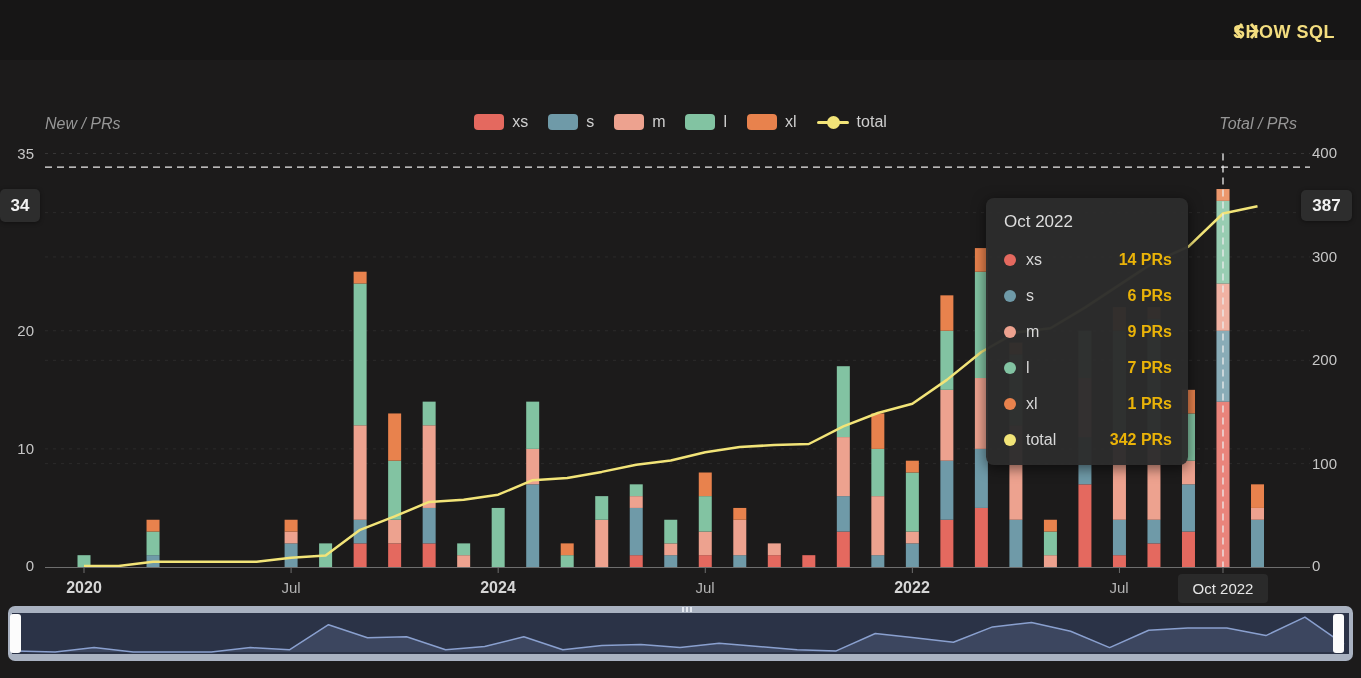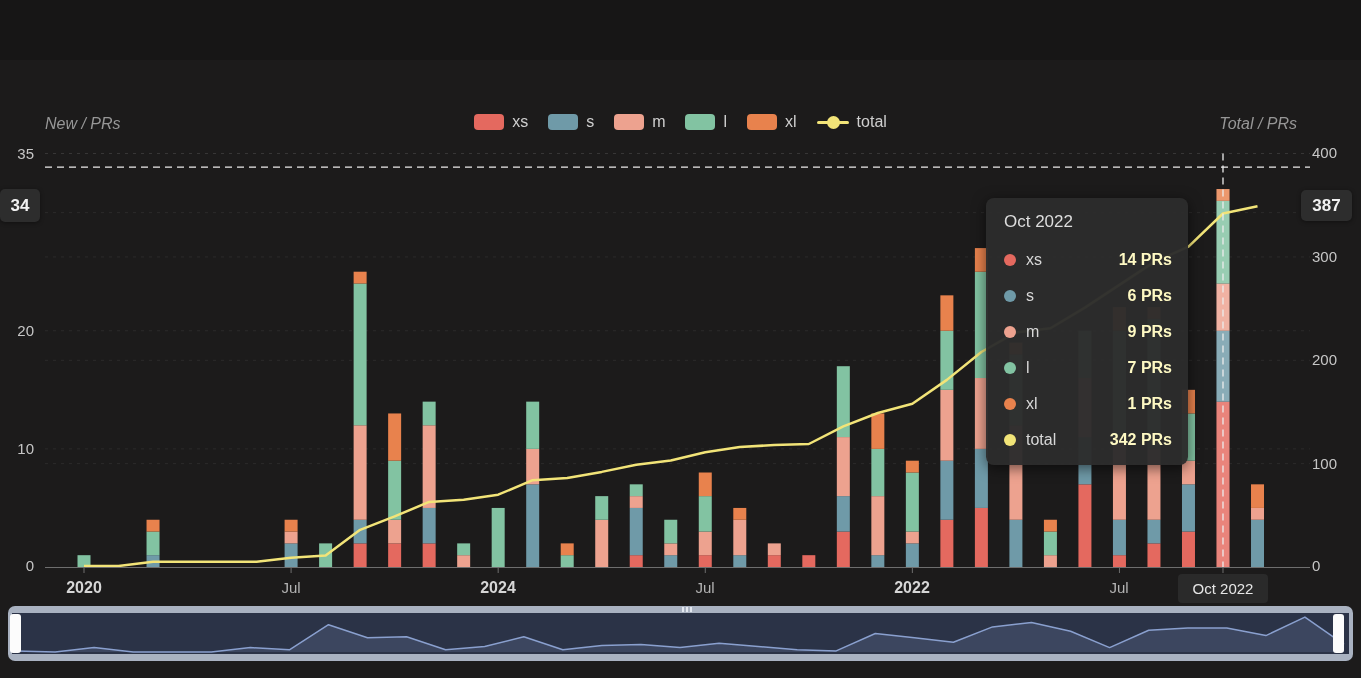--- a/index.html
+++ b/index.html
@@ -45,37 +45,48 @@
   .cross-box.left { left:0; top:153px; width:40px; height:33px; }
   .cross-box.right { left:1301px; top:154px; width:51px; height:31px; }
 
   
   .tooltip { position:absolute; left:986px; top:198px; width:202px; height:267px; background:rgba(44,44,44,.97);
              border-radius:8px; box-shadow:0 3px 14px rgba(0,0,0,.55); padding:14px 16px 0 18px; }
   .tooltip .tt-title { color:#dddddd; font-size:17px; margin-bottom:10px; }
   .tt-row { display:flex; align-items:center; height:36px; }
   .tt-dot { width:12px; height:12px; border-radius:50%; margin-right:10px; flex:none; }
   .tt-lbl { color:#d8d8d8; font-size:16px; }
-  .tt-val { margin-left:auto; color:#fef9c3; font-size:16px; font-weight:bold; }
+  .tt-val { margin-left:auto; color:#eab308; font-size:16px; font-weight:bold; }
 
   
   .navigator { position:absolute; left:8px; top:606px; width:1345px; height:55px; background:#a9b2c1; border-radius:7px; }
   .nav-inner { position:absolute; left:4px; top:7px; right:4px; bottom:7px; background:#2b3347; overflow:hidden; }
   .nav-handle { position:absolute; top:8px; width:11px; height:39px; background:#fcfcfc; border-radius:3px; cursor:ew-resize; }
   .nav-handle.hl { left:2px; } .nav-handle.hr { right:9px; }
   .nav-grip { position:absolute; left:668px; top:1px; width:22px; height:5px; display:flex; gap:2px; justify-content:center; cursor:grab; }
   .nav-grip i { width:2px; height:5px; background:#e3e8f0; display:block; }
 
   svg { position:absolute; left:0; top:0; }
 </style>
 </head>
 <body>
 
 <div class="screen">
 
+  <div class="topbar">
+    <div class="show-sql">
+      <span class="lbl">SHOW SQL</span>
+      <span>
+        <svg width="27" height="18" viewBox="0 0 27 18" fill="none">
+          <polyline points="9,2 3,9 9,16" stroke="#f3dd7f" stroke-width="3" fill="none"></polyline>
+          <polyline points="18,2 24,9 18,16" stroke="#f3dd7f" stroke-width="3" fill="none"></polyline>
+        </svg>
+      </span>
+    </div>
+  </div>
 
   <div class="panel"></div>
 
   <svg id="plot" width="1361" height="678">
       <line x1="45" y1="448.8857142857143" x2="1310" y2="448.8857142857143" stroke="rgba(255,255,255,0.07)" stroke-width="1" stroke-dasharray="3 5"></line>
       <line x1="45" y1="330.7714285714286" x2="1310" y2="330.7714285714286" stroke="rgba(255,255,255,0.07)" stroke-width="1" stroke-dasharray="3 5"></line>
       <line x1="45" y1="212.65714285714284" x2="1310" y2="212.65714285714284" stroke="rgba(255,255,255,0.07)" stroke-width="1" stroke-dasharray="3 5"></line>
       <line x1="45" y1="153.60000000000002" x2="1310" y2="153.60000000000002" stroke="rgba(255,255,255,0.07)" stroke-width="1" stroke-dasharray="3 5"></line>
       <line x1="45" y1="463.65000000000003" x2="1310" y2="463.65000000000003" stroke="rgba(255,255,255,0.07)" stroke-width="1" stroke-dasharray="3 5"></line>
       <line x1="45" y1="360.30000000000007" x2="1310" y2="360.30000000000007" stroke="rgba(255,255,255,0.07)" stroke-width="1" stroke-dasharray="3 5"></line>

